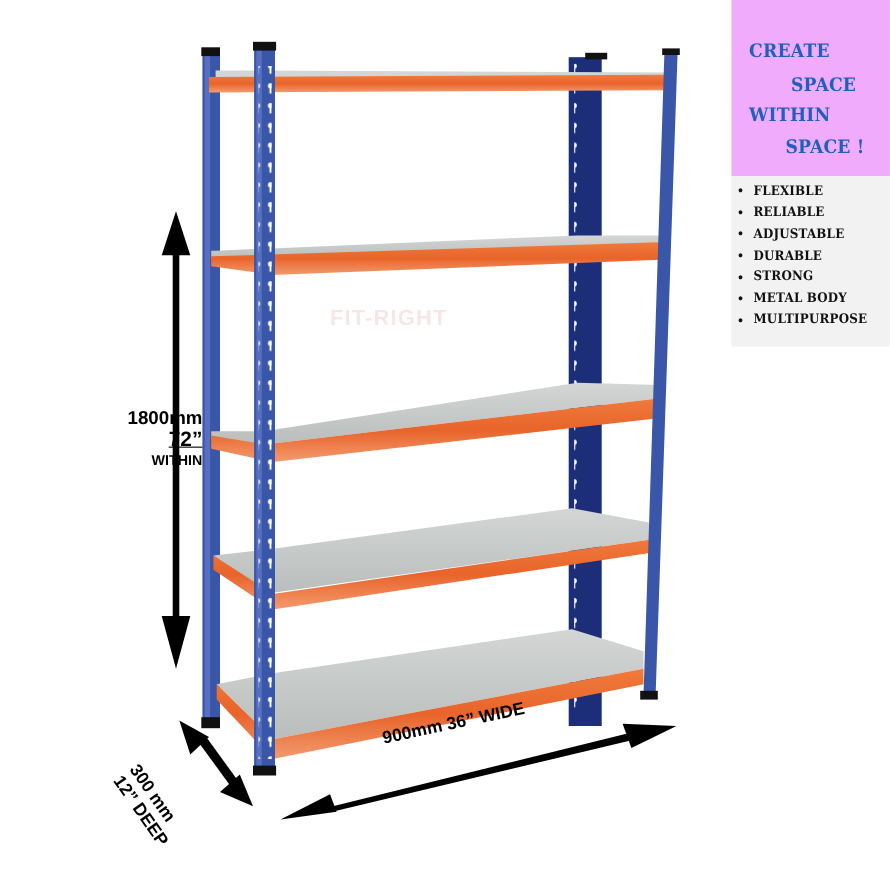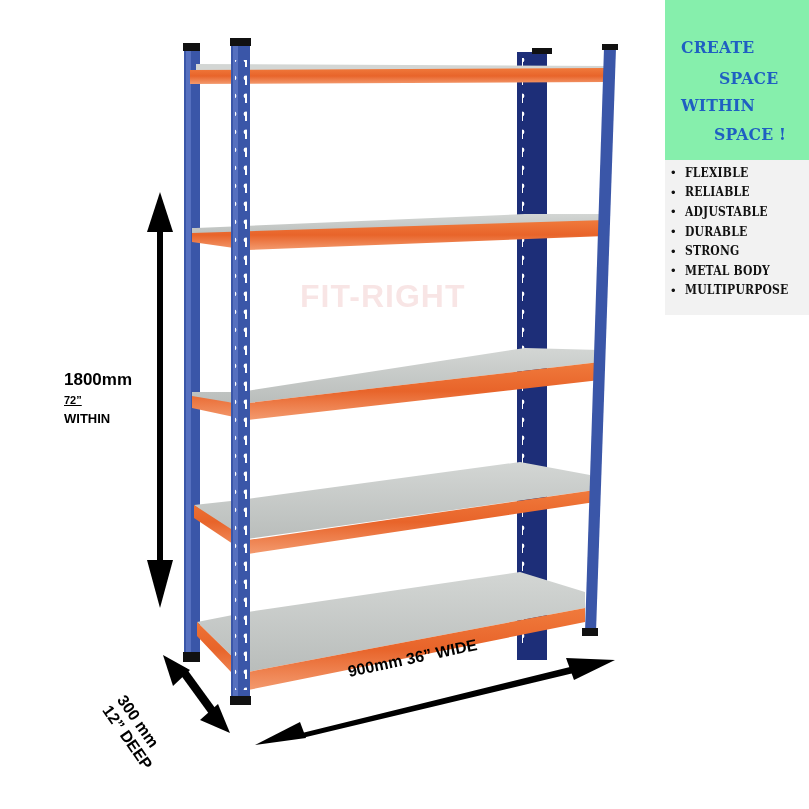--- a/index.html
+++ b/index.html
@@ -1,36 +1,36 @@
 <!DOCTYPE html>
 <html><head>
   <meta charset="utf-8">
   <style>
     html, body { margin: 0; padding: 0; background: #ffffff; }
     body { width: 809px; height: 809px; position: relative; overflow: hidden; font-family: "Liberation Sans", sans-serif; }
     .canvas { position: absolute; left: 0; top: 0; width: 809px; height: 809px; }
 
     
     .promo { position: absolute; left: 665px; top: 0; width: 144px; height: 315px; background: #f2f2f2; }
-    .promo-head { position: absolute; left: 0; top: 0; width: 144px; height: 160px; background: #86efac; }
+    .promo-head { position: absolute; left: 0; top: 0; width: 144px; height: 160px; background: #f0abfc; }
     .promo-line { position: absolute; font-family: "DejaVu Serif", serif; font-weight: bold; color: #1f5fc2; font-size: 17px; letter-spacing: 0.2px; white-space: nowrap; transform: scaleX(0.92); transform-origin: left center; }
     .promo-list { position: absolute; left: 2px; top: 163px; width: 142px; margin: 0; padding: 0; list-style: none; }
     .promo-list li { display: flex; align-items: center; height: 19.6px; }
     .bullet { width: 18px; font-size: 13px; color: #111; text-align: left; padding-left: 4px; box-sizing: border-box; }
     .feat { font-family: "DejaVu Serif", serif; font-weight: bold; font-size: 12px; color: #111; white-space: nowrap; transform: scaleX(0.9); transform-origin: left center; letter-spacing: 0.2px; }
-    .height-block { position: absolute; left: 64px; top: 370px; width: 120px; text-align: left; }
+    .height-block { position: absolute; left: 64px; top: 370px; width: 120px; text-align: right; }
     .h-mm { font-size: 17px; font-weight: bold; display: block; line-height: 20px; }
-    .h-in { font-size: 11px; font-weight: bold; display: block; line-height: 20px; text-decoration: underline; }
+    .h-in { font-size: 19px; font-weight: bold; display: block; line-height: 20px; text-decoration: underline; }
     .h-lbl { font-size: 13px; font-weight: bold; display: block; line-height: 18px; }
 
     .width-label { position: absolute; left: 350px; top: 663px; font-size: 16px; font-weight: bold; transform: rotate(-12deg); transform-origin: left bottom; white-space: nowrap; }
     .depth-block { position: absolute; left: 128px; top: 692px; transform: rotate(55deg); transform-origin: left top; white-space: nowrap; }
     .depth-block span { display: block; font-size: 16px; font-weight: bold; line-height: 18px; }
 
-    .watermark { position: absolute; left: 300px; top: 278px; opacity: 0.12; font-family: "Liberation Sans", sans-serif; font-weight: bold; font-size: 32px; color: #c83030; letter-spacing: 1px; }
+    .watermark { position: absolute; left: 300px; top: 278px; opacity: 0.12; font-family: "Liberation Sans", sans-serif; font-weight: bold; font-size: 20px; color: #c83030; letter-spacing: 1px; }
   </style>
 </head>
 <body>
 
 <div class="canvas">
 
   <svg width="809" height="809" viewBox="0 0 809 809" style="position:absolute;left:0;top:0;">
     <defs>
       <linearGradient id="boardGrad" x1="0" y1="0" x2="0" y2="1">
         <stop offset="0" stop-color="#d3d6d4"></stop>

